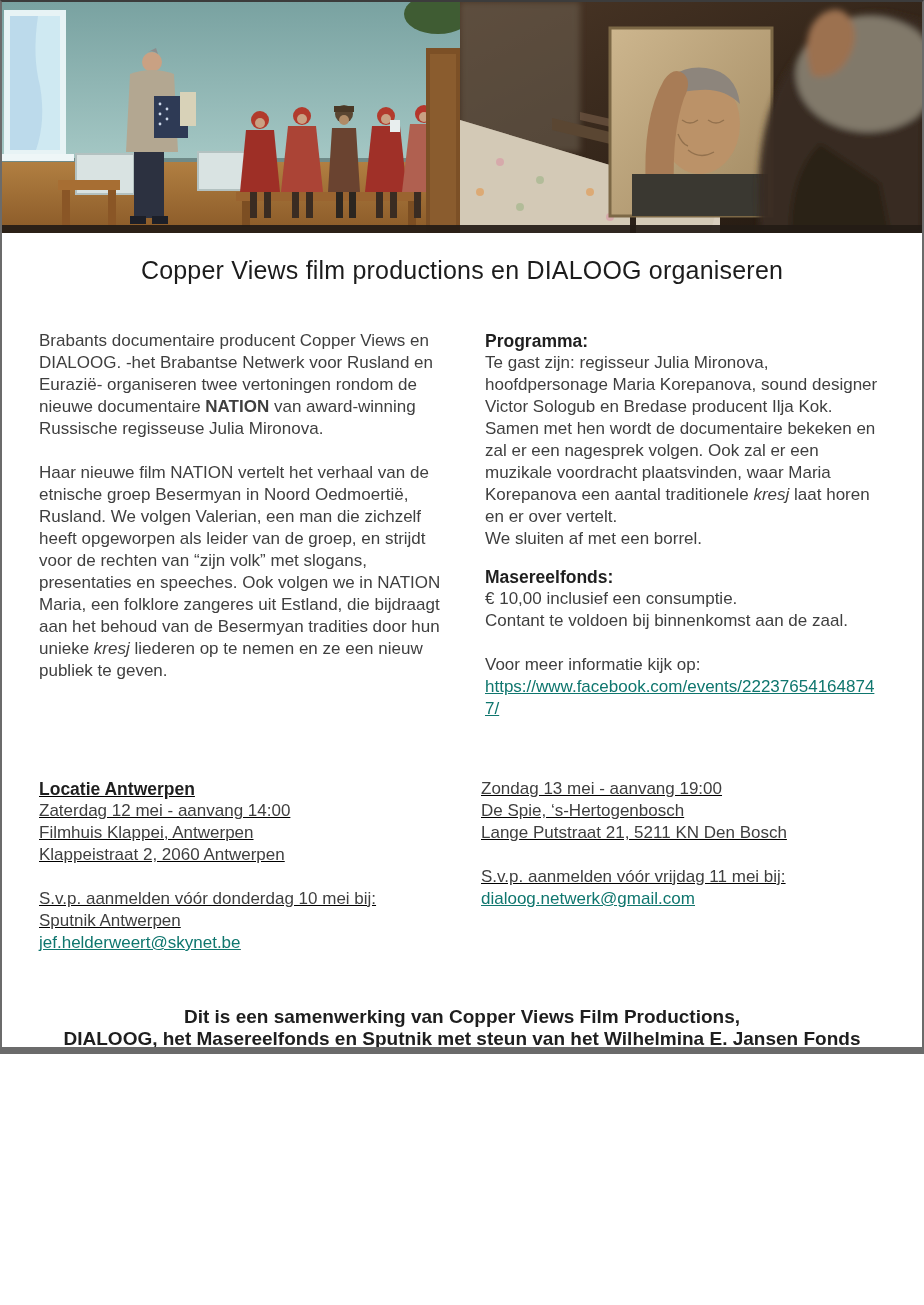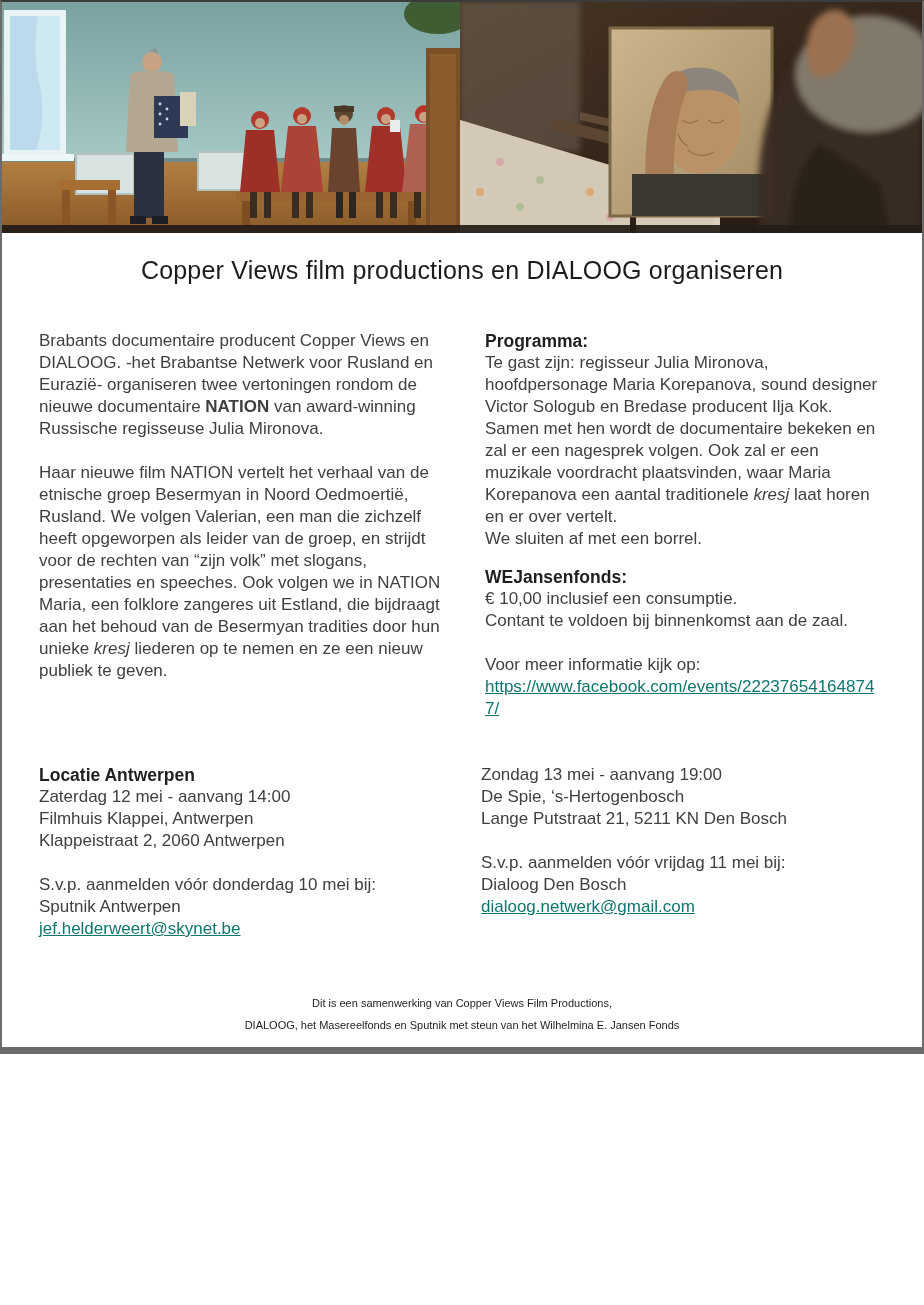--- a/index.html
+++ b/index.html
@@ -24,32 +24,32 @@
 
   
   .title { margin-top:21px; text-align:center; font-size:25px; line-height:32px;
            color:#1c1c1c; letter-spacing:.2px; }
   .dates { margin-top:38px; text-align:center; font-size:23px; line-height:31px;
            font-weight:normal; }
 
   
   .cols { display:flex; padding:0 37px; gap:40px; }
   .cols.intro { margin-top:44px;gap:44px; }
-  .cols.locs  { margin-top:44px; }
+  .cols.locs  { margin-top:58px;text-decoration:underline; }
   .col-l { width:402px; flex:none; }
   .col-r { flex:1; }
 
   .body { font-size:17px; line-height:22px; color:#3f3f3f; }
   .h    { font-size:17.5px; line-height:22px; font-weight:bold; color:#1f1f1f; }
   .gap  { height:22px; }
   .gap-s{ height:16px; }
   .link { color:#0f766e; text-decoration:underline; word-break:break-all; cursor:pointer; }
 
   
-  .coop { margin-top:52px; text-align:center; font-size:11px; line-height:22px; color:#1e1e1e; }
+  .coop { margin-top:52px; text-align:center; font-size:19px; line-height:22px; color:#1e1e1e;font-weight:bold; }
 
   .logos { display:flex; align-items:center; justify-content:space-between;
            padding:0 30px; margin-top:12px; height:100px; }
   .logo  { display:flex; flex-direction:column; align-items:center; }
 
   .cv-name { font-size:12px; font-weight:bold; letter-spacing:3.2px; color:#1d1d1d; margin-top:6px; }
   .cv-sub  { font-size:6.5px; letter-spacing:2.4px; color:#6a6a6a; margin-top:4px; }
 
   .dlg-name { font-size:17px; color:#0f172a; letter-spacing:.5px; }
   .dlg-sub  { font-size:7px; font-weight:bold; color:#d01a1a; margin-top:2px; }
@@ -240,21 +240,21 @@
   <div class="cols intro">
     <div class="col-l">
       <p class="body"><span>Brabants documentaire producent Copper Views en DIALOOG. -het Brabantse Netwerk voor Rusland en Eurazië- organiseren twee vertoningen rondom de nieuwe documentaire </span><b>NATION</b><span> van award-winning Russische regisseuse Julia Mironova.</span></p>
       <div class="gap"></div>
       <p class="body"><span>Haar nieuwe film NATION vertelt het verhaal van de etnische groep Besermyan in Noord Oedmoertië, Rusland. We volgen Valerian, een man die zichzelf heeft opgeworpen als leider van de groep, en strijdt voor de rechten van “zijn volk” met slogans, presentaties en speeches. Ook volgen we in NATION Maria, een folklore zangeres uit Estland, die bijdraagt aan het behoud van de Besermyan tradities door hun unieke </span><i>kresj</i><span> liederen op te nemen en ze een nieuw publiek te geven.</span></p>
     </div>
     <div class="col-r">
       <div class="h">Programma:</div>
       <p class="body"><span>Te gast zijn: regisseur Julia Mironova, hoofdpersonage Maria Korepanova, sound designer Victor Sologub en Bredase producent Ilja Kok. Samen met hen wordt de documentaire bekeken en zal er een nagesprek volgen. Ook zal er een muzikale voordracht plaatsvinden, waar Maria Korepanova een aantal traditionele </span><i>kresj</i><span> laat horen en er over vertelt.</span><br><span>We sluiten af met een borrel.</span></p>
       <div class="gap-s"></div>
-      <div class="h">WEJansenfonds:</div>
+      <div class="h">Masereelfonds:</div>
       <p class="body"><span>€ 10,00 inclusief een consumptie.</span><br><span>Contant te voldoen bij binnenkomst aan de zaal.</span></p>
       <div class="gap"></div>
       <p class="body"><span>Voor meer informatie kijk op:</span><br><a class="link">https://www.facebook.com/events/222376541648747/</a></p>
     </div>
   </div>
 
   <div class="cols locs">
     <div class="col-l">
       <div class="h">Locatie Antwerpen</div>
       <div class="body">Zaterdag 12 mei - aanvang 14:00</div>
@@ -264,21 +264,20 @@
       <div class="body">S.v.p. aanmelden vóór donderdag 10 mei bij:</div>
       <div class="body">Sputnik Antwerpen</div>
       <a class="body link">jef.helderweert@skynet.be</a>
     </div>
     <div class="col-r">
       <div class="body">Zondag 13 mei - aanvang 19:00</div>
       <div class="body">De Spie, ‘s-Hertogenbosch</div>
       <div class="body">Lange Putstraat 21, 5211 KN Den Bosch</div>
       <div class="gap"></div>
       <div class="body">S.v.p. aanmelden vóór vrijdag 11 mei bij:</div>
-      <div class="body">Dialoog Den Bosch</div>
       <a class="body link">dialoog.netwerk@gmail.com</a>
     </div>
   </div>
 
   <div class="coop">
     <div>Dit is een samenwerking van Copper Views Film Productions,</div>
     <div>DIALOOG, het Masereelfonds en Sputnik met steun van het Wilhelmina E. Jansen Fonds</div>
   </div>
 
   <div class="logos">

